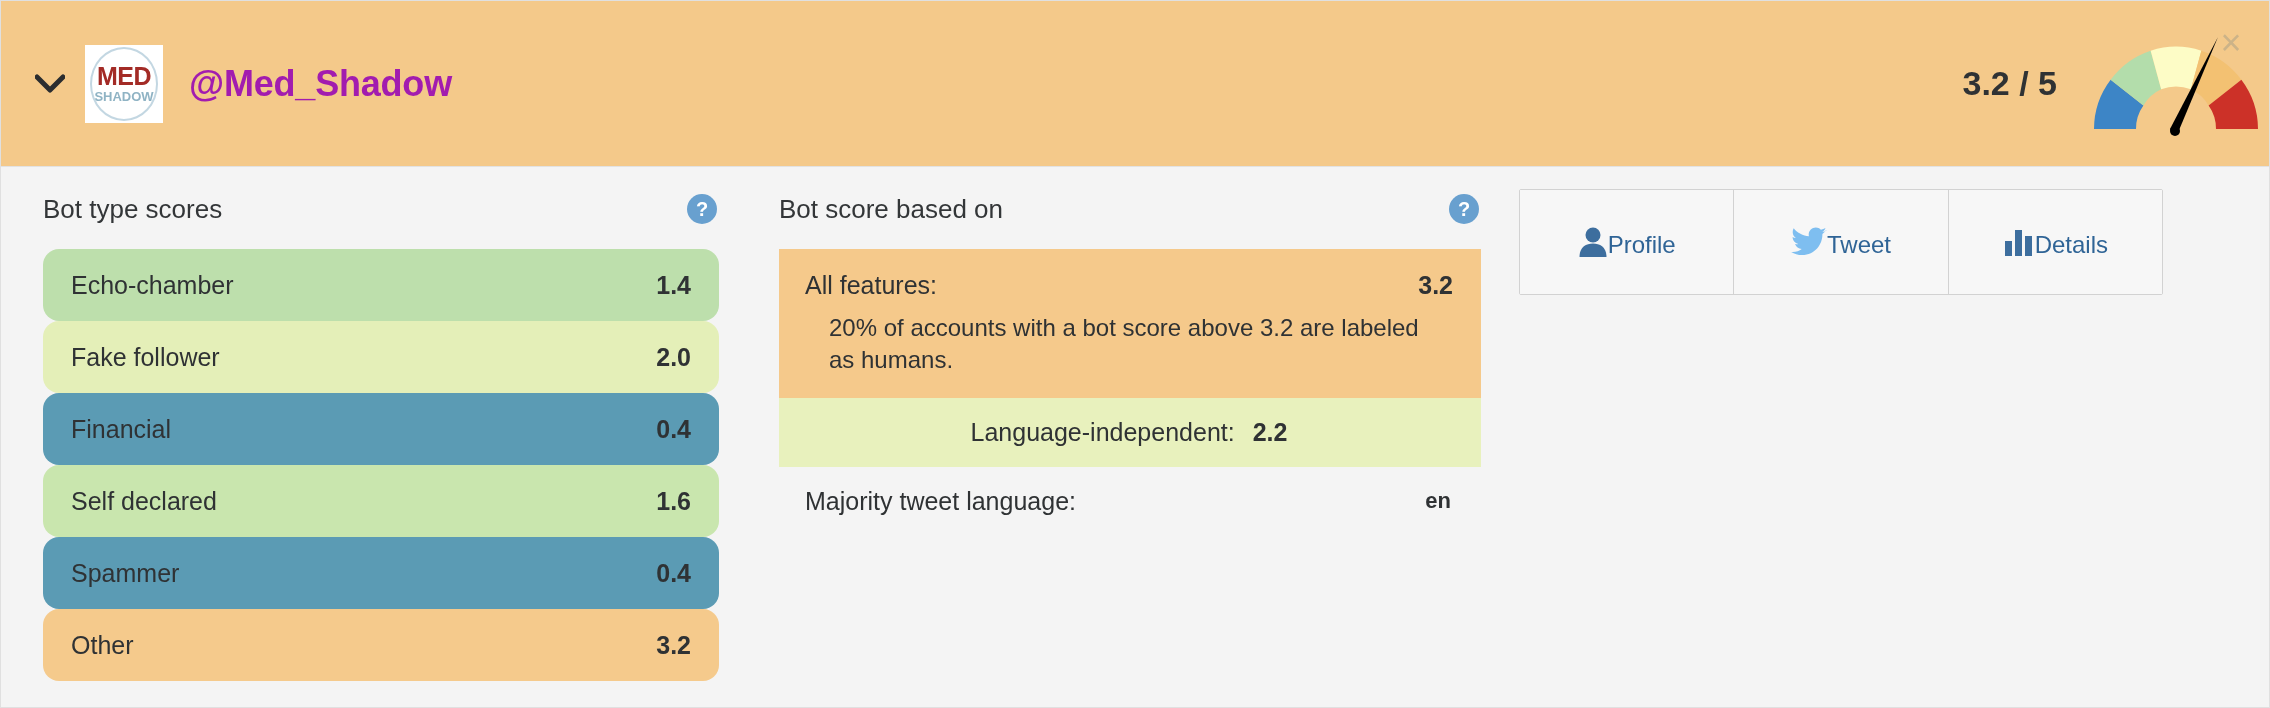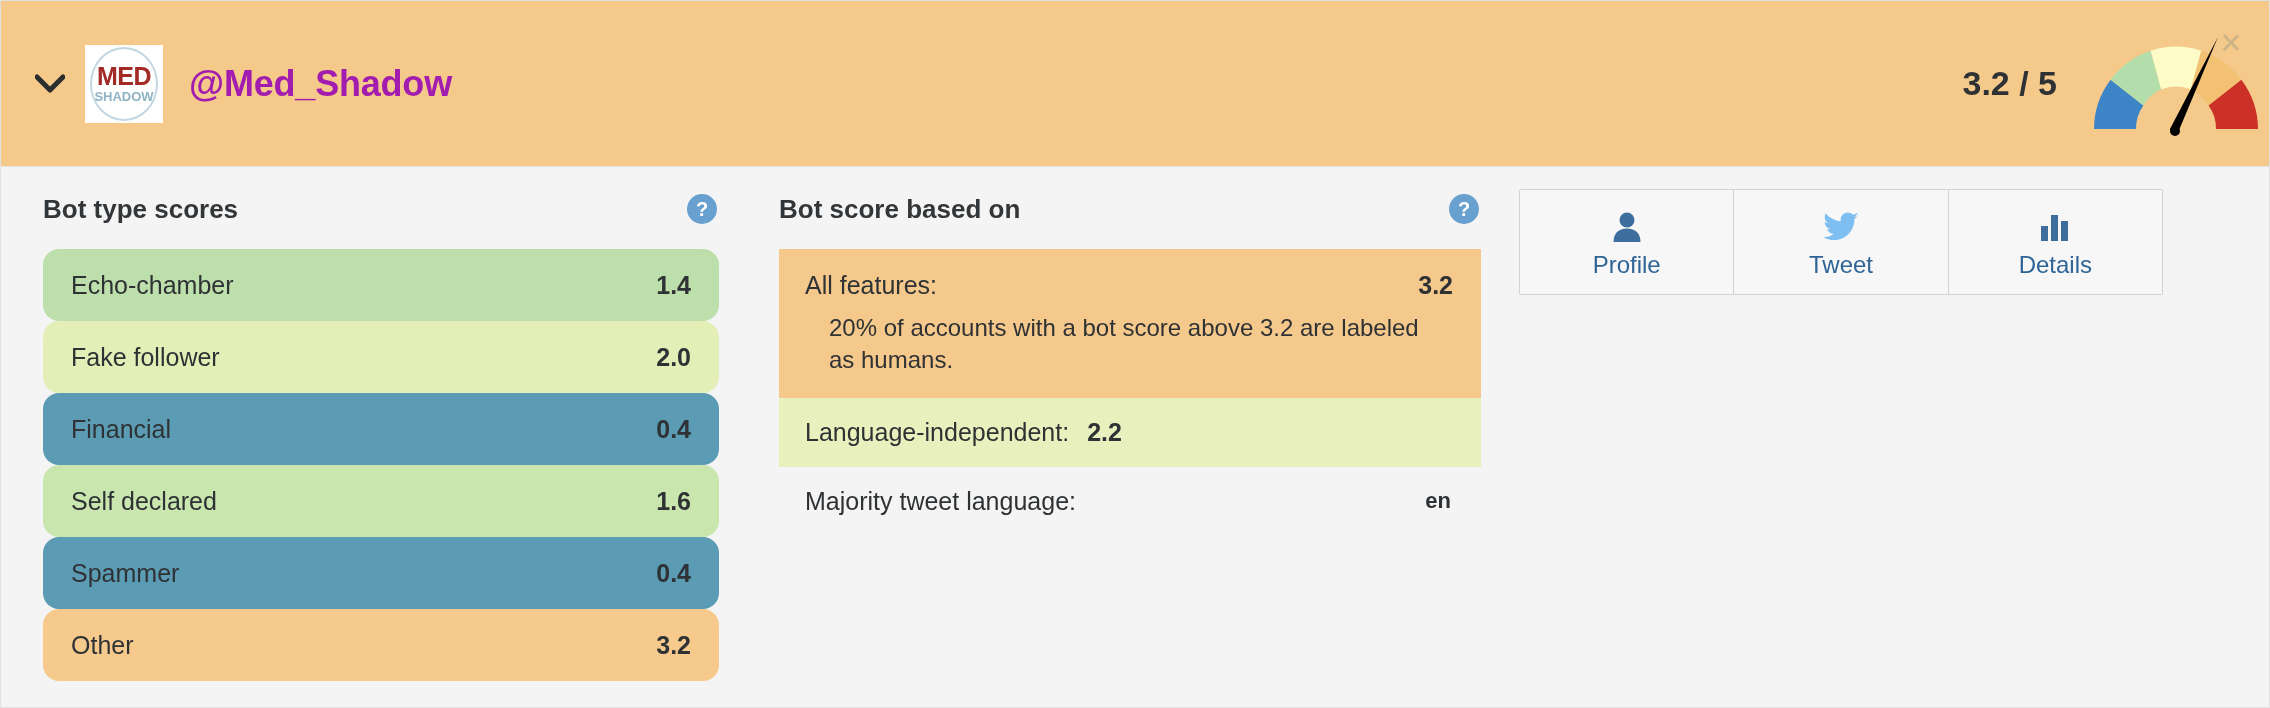--- a/index.html
+++ b/index.html
@@ -104,21 +104,21 @@
   .col-right { flex: 1; padding-left: 18px; }
 
   .sec-head {
     display: flex; align-items: center;
     justify-content: space-between;
     height: 40px;
     margin-bottom: 20px;
     padding-right: 2px;
   }
   .sec-title {
-    font-size: 26px; color: #333638; font-weight: bold;
+    font-size: 26px; color: #333638; font-weight: normal;
     white-space: nowrap;
   }
   .help-icon {
     width: 30px; height: 30px; border-radius: 50%;
     background: #68a0cf;
     color: #ffffff;
     font-size: 20px; font-weight: bold;
     display: flex; align-items: center; justify-content: center;
     cursor: pointer;
     flex: 0 0 auto;
@@ -149,42 +149,42 @@
   .basis-label { font-size: 25px; color: #2f3234; }
   .basis-value { font-size: 25px; color: #2f3234; font-weight: bold; white-space: nowrap; margin-left: 18px; }
   .basis-desc {
     font-size: 24px; color: #2f3234;
     margin-top: 12px; margin-left: 24px;
     line-height: 1.33;
     max-width: 620px;
   }
   .basis-simple {
     padding: 20px 28px 20px 26px;
-    display: flex; align-items: center; justify-content: flex-start;
+    display: flex; align-items: center; justify-content: center;
   }
   .basis-plain {
     padding: 20px 30px 20px 26px;
     display: flex; align-items: center; justify-content: space-between;
     background: transparent;
   }
   .lang-value { font-size: 22px; font-weight: bold; color: #2f3234; }
 
   
   .btn-group {
     display: flex;
     width: 644px;
     border: 1px solid #d2d2d2;
     background: #f7f7f7;
     border-radius: 2px;
   }
   .btn {
     flex: 1 1 0;
     height: 104px;
     border-right: 1px solid #d2d2d2;
-    display: flex; flex-direction: column;
+    display: flex; flex-direction: row;
     align-items: center; justify-content: center;
     cursor: pointer;
     background: #f7f7f7;
   }
   .btn:last-child { border-right: none; }
   .btn .ico { height: 40px; display: flex; align-items: center; justify-content: center; }
   .btn .blabel {
     margin-top: 6px;
     font-size: 24px;
     color: #2f6496;

